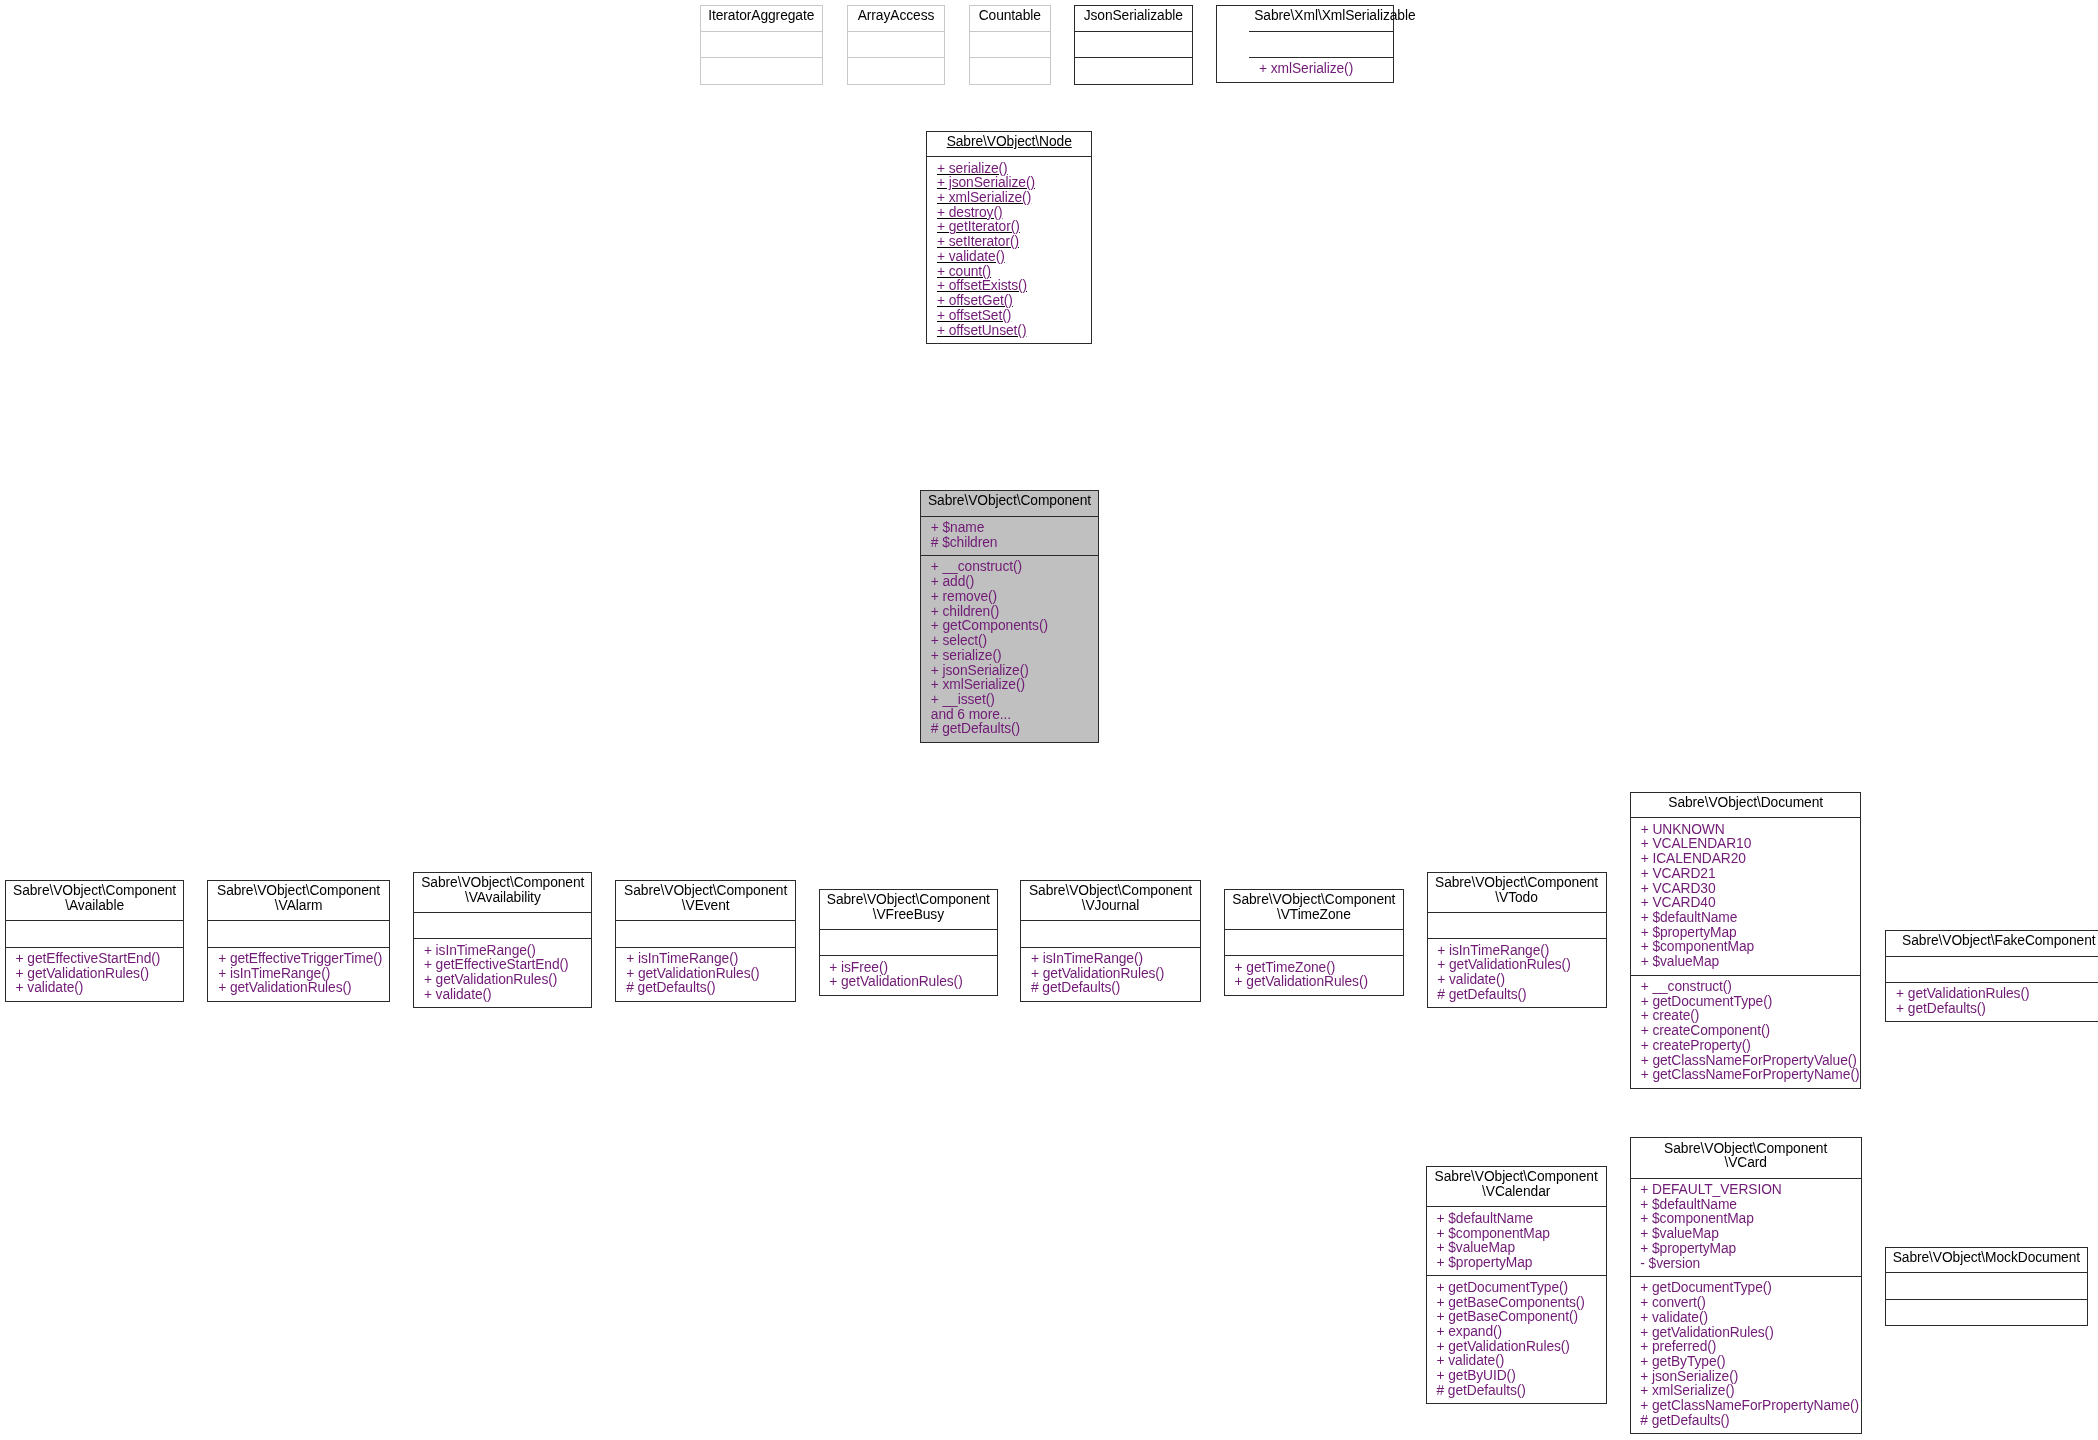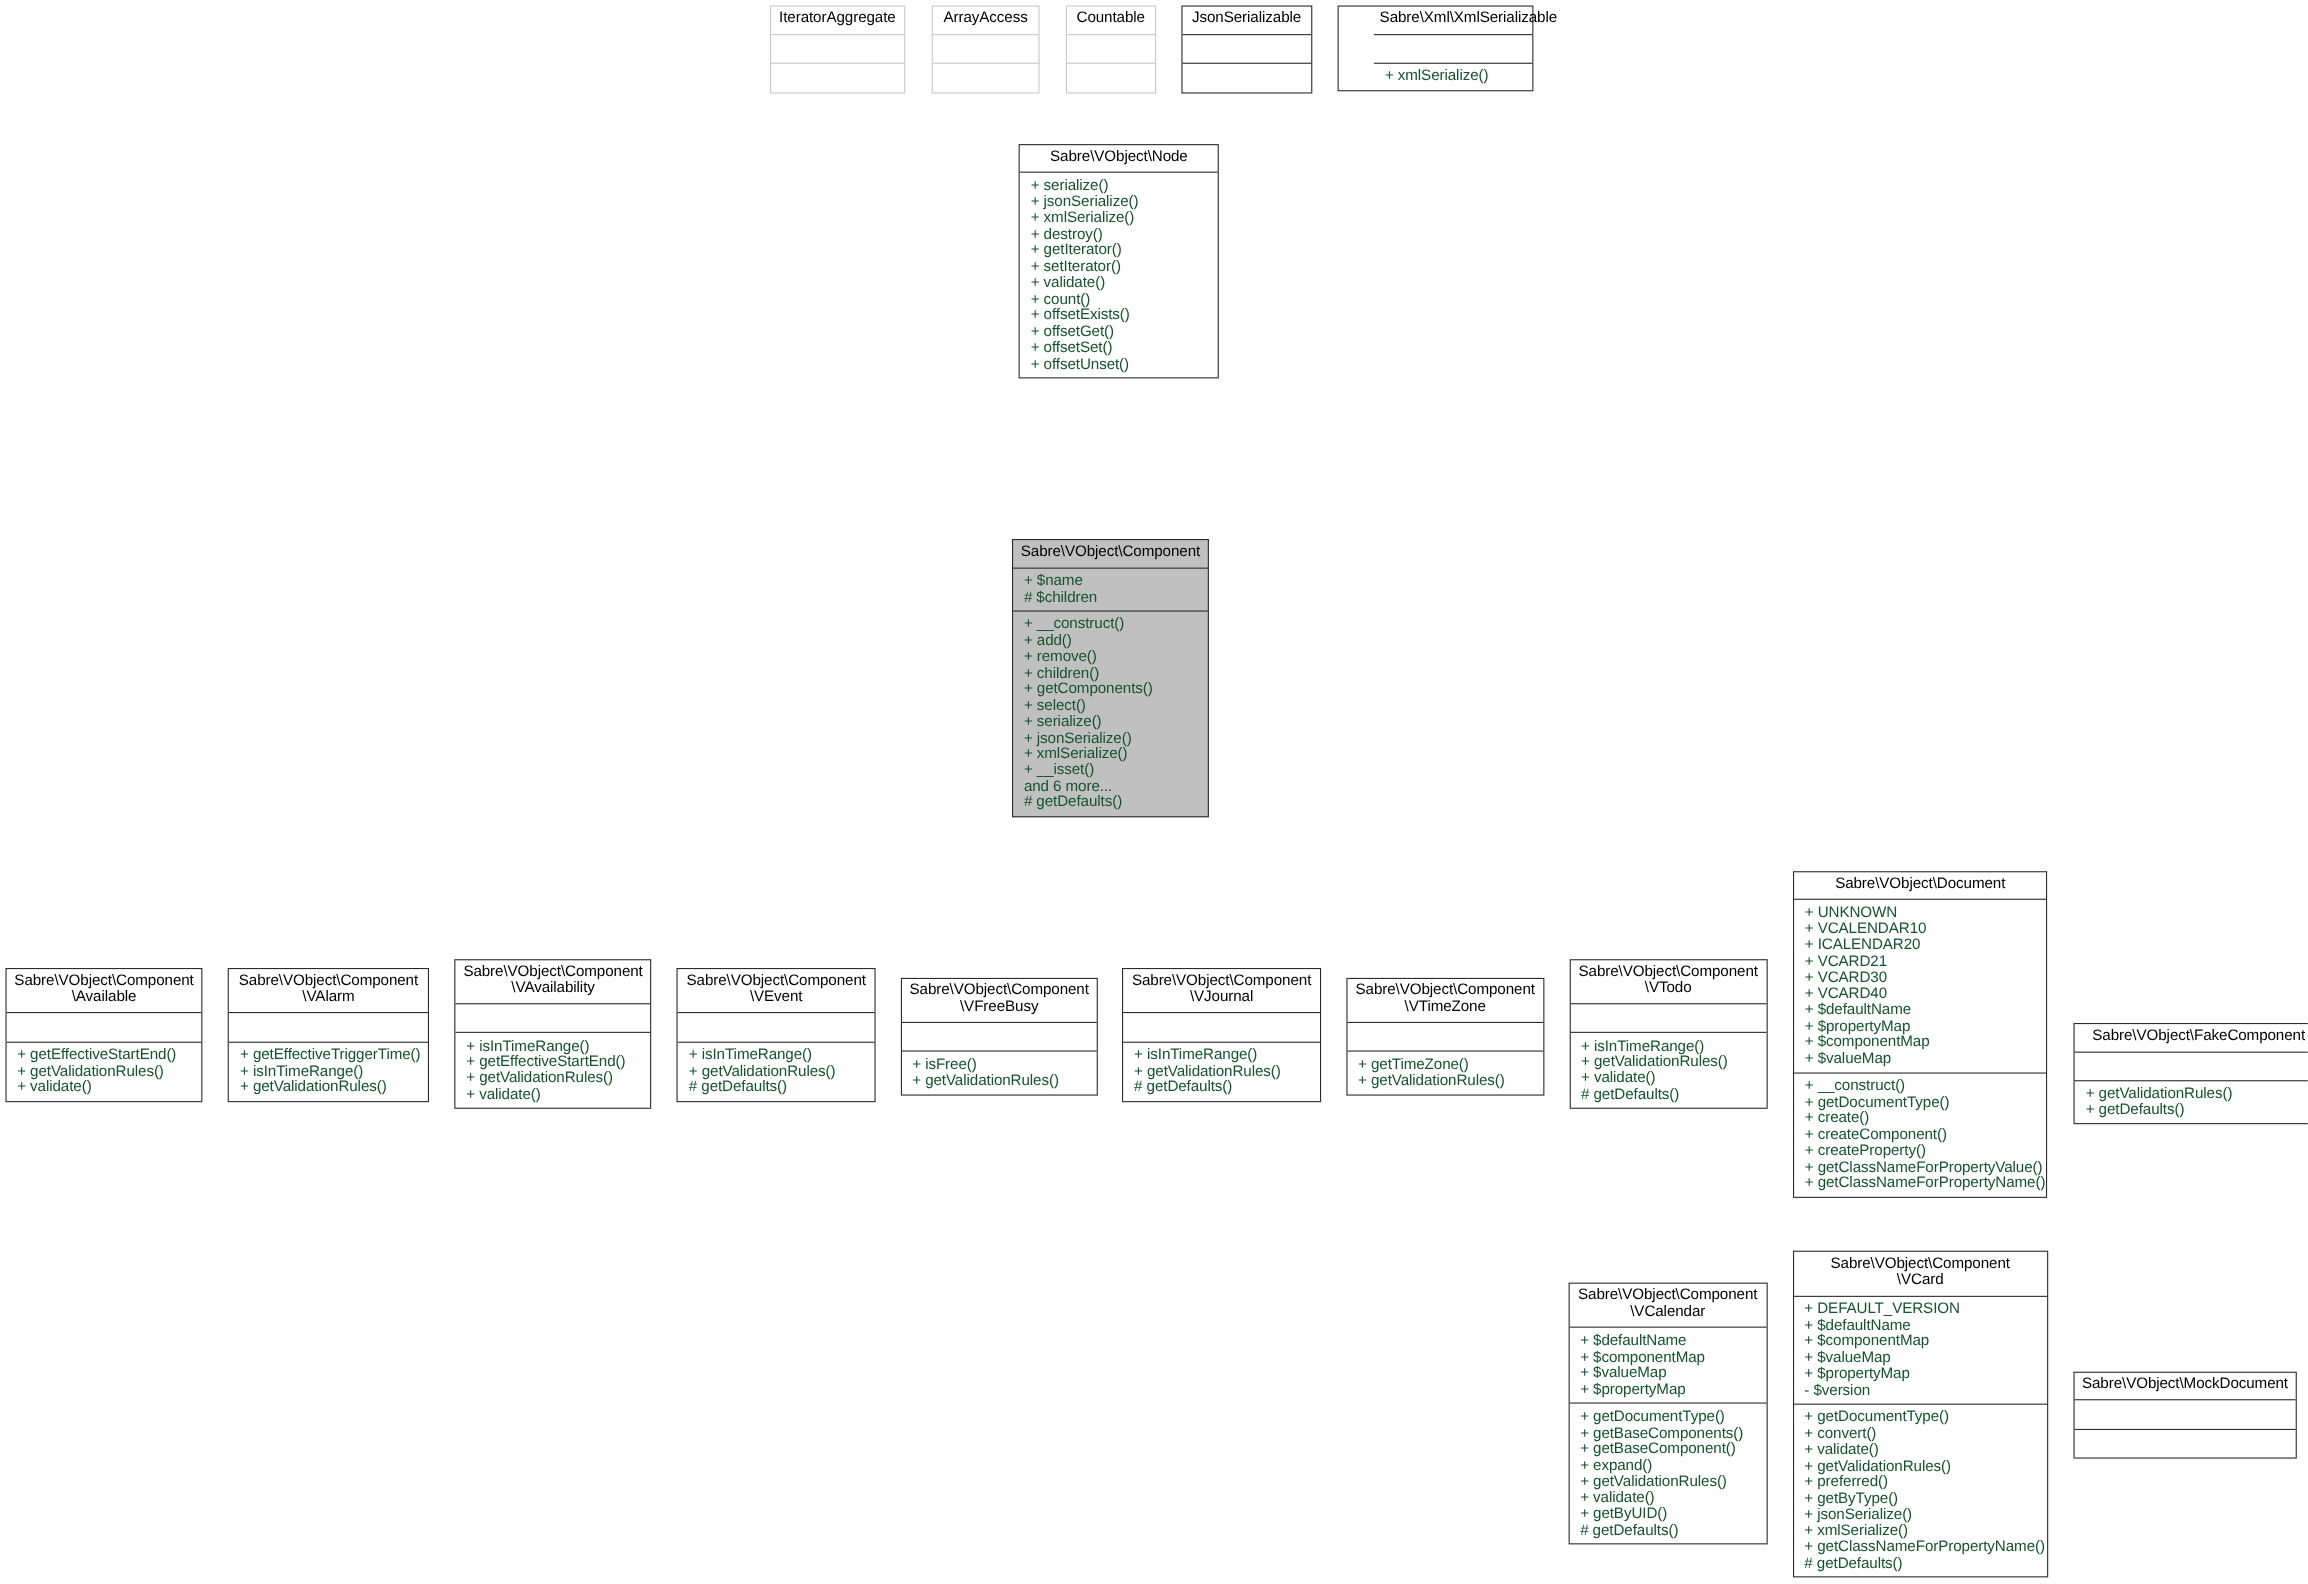--- a/index.html
+++ b/index.html
@@ -5,21 +5,21 @@
 <style>
   html,body{margin:0;padding:0;background:#ffffff;}
   body{width:2098px;height:1440px;overflow:hidden;
        font-family:"Liberation Sans",sans-serif;
        -webkit-font-smoothing:antialiased;}
   #stage{position:relative;width:2098px;height:1440px;}
   svg.edges{position:absolute;left:0;top:0;width:2098px;height:1440px;}
   .node{position:absolute;box-sizing:border-box;background:#fff;}
   .node .title{text-align:center;font-size:13.8px;line-height:14.73px;color:#000;
                padding:3.3px 5px 6.5px;white-space:pre-line;letter-spacing:-0.08px;}
-  .node .sec{padding:4.4px 5px 4.6px 9.8px;font-size:13.8px;line-height:14.73px;color:#14532d;letter-spacing:-0.08px;}
+  .node .sec{padding:4.4px 5px 4.6px 9.8px;font-size:13.8px;line-height:14.73px;color:#701a75;letter-spacing:-0.08px;}
   .node .sec.empty{height:25.5px;padding:0;}
   .node .row{white-space:pre;}
   .light{border:1px solid #c8c8c8;}
   .light .sec{border-top:1px solid #c8c8c8;}
   .dark{border:1.1px solid #2b2b2b;}
   .dark .sec{border-top:1.1px solid #2b2b2b;}
   .hl{background:#c0c0c0;}
 </style>
 </head>
 <body>
@@ -47,21 +47,21 @@
         <div class="sec empty"></div>
         <div class="sec empty"></div>
       </div>
       <div class="node dark" style="left: 1216.2px; top: 5px; width: 178px; padding-left: 32px;">
         <div class="title">Sabre\Xml\XmlSerializable</div>
         <div class="sec empty"></div>
         <div class="sec">
           <div class="row">+ xmlSerialize()</div>
         </div>
       </div>
-      <div class="node dark" style="left: 926.2px; top: 130.6px; width: 182px;">
+      <div class="node dark" style="left: 926.2px; top: 130.6px; width: 166px; text-decoration: underline;">
         <div class="title">Sabre\VObject\Node</div>
         <div class="sec">
           <div class="row">+ serialize()</div>
           <div class="row">+ jsonSerialize()</div>
           <div class="row">+ xmlSerialize()</div>
           <div class="row">+ destroy()</div>
           <div class="row">+ getIterator()</div>
           <div class="row">+ setIterator()</div>
           <div class="row">+ validate()</div>
           <div class="row">+ count()</div>

